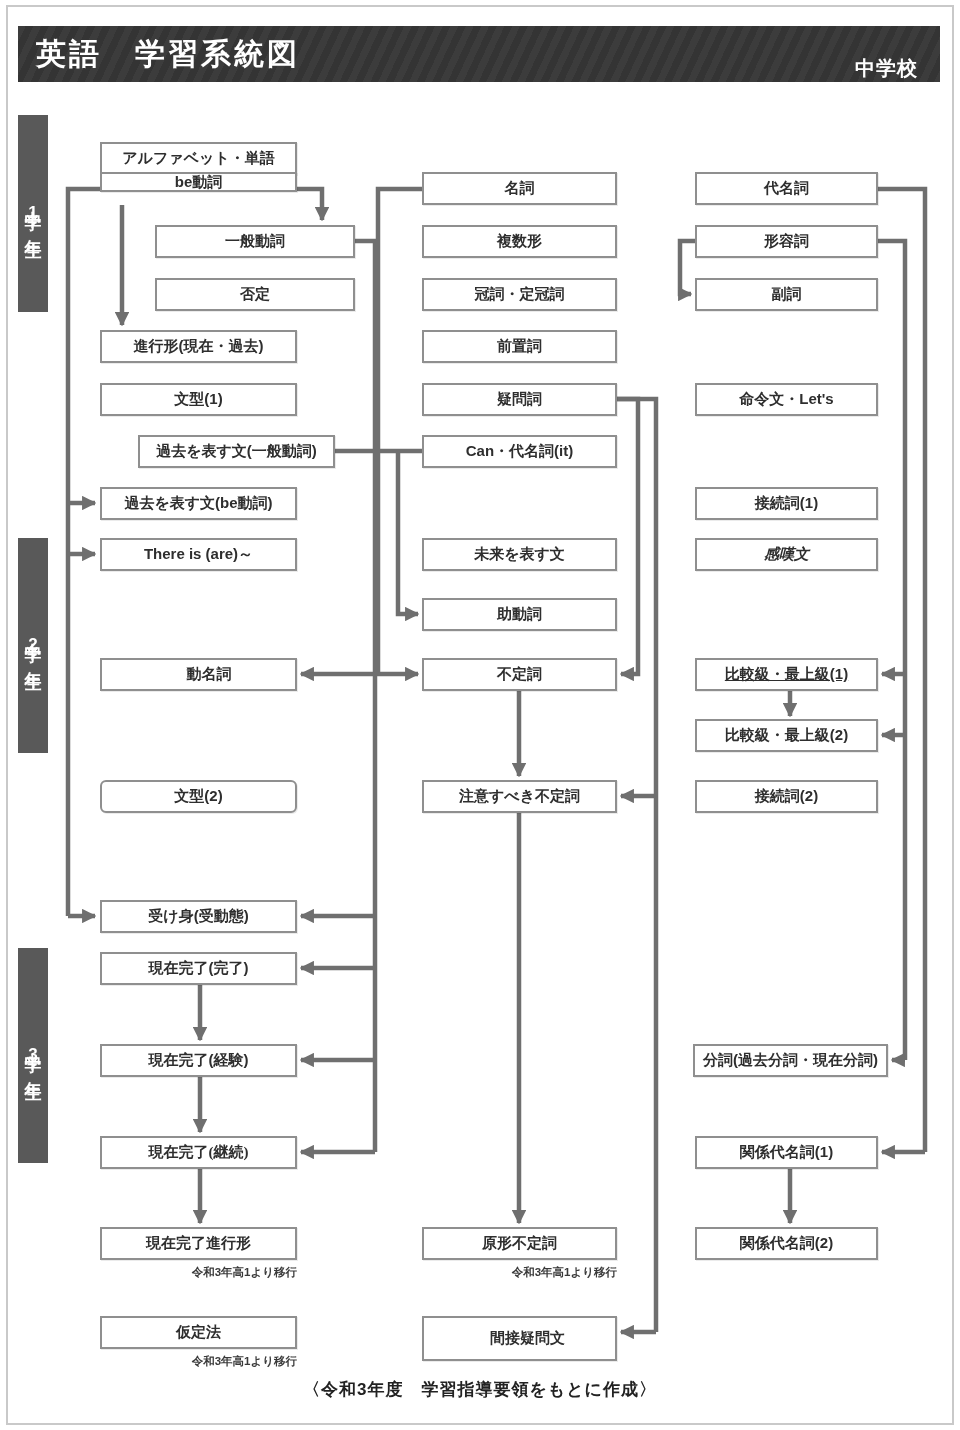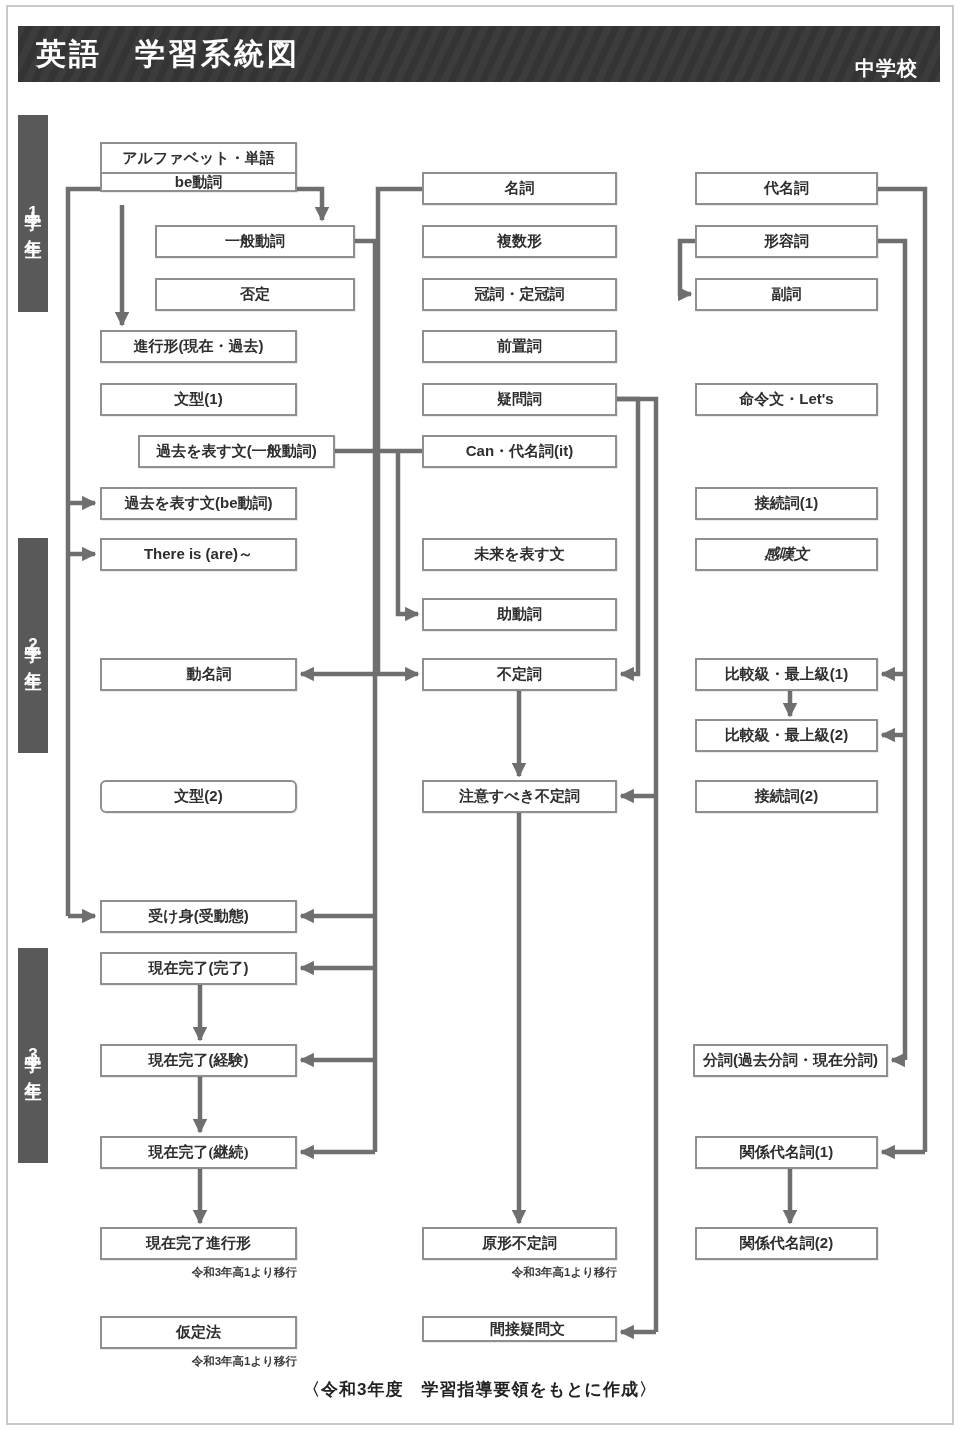--- a/index.html
+++ b/index.html
@@ -123,28 +123,28 @@
       <div class="box" style="left: 422px; top: 225px; width: 195px; height: 33px; border-color: rgb(143, 143, 143);">複数形</div>
       <div class="box" style="left: 422px; top: 278px; width: 195px; height: 33px; border-color: rgb(143, 143, 143);">冠詞・定冠詞</div>
       <div class="box" style="left: 422px; top: 330px; width: 195px; height: 33px; border-color: rgb(143, 143, 143);">前置詞</div>
       <div class="box" style="left: 422px; top: 383px; width: 195px; height: 33px; border-color: rgb(143, 143, 143);">疑問詞</div>
       <div class="box" style="left: 422px; top: 435px; width: 195px; height: 33px; border-color: rgb(143, 143, 143);">Can・代名詞(it)</div>
       <div class="box" style="left: 422px; top: 538px; width: 195px; height: 33px; border-color: rgb(143, 143, 143);">未来を表す文</div>
       <div class="box" style="left: 422px; top: 598px; width: 195px; height: 33px; border-color: rgb(143, 143, 143);">助動詞</div>
       <div class="box" style="left: 422px; top: 658px; width: 195px; height: 33px; border-color: rgb(143, 143, 143);">不定詞</div>
       <div class="box" style="left: 422px; top: 780px; width: 195px; height: 33px; border-color: rgb(143, 143, 143);">注意すべき不定詞</div>
       <div class="box" style="left: 422px; top: 1227px; width: 195px; height: 33px; border-color: rgb(143, 143, 143);">原形不定詞</div>
-      <div class="box" style="left: 422px; top: 1316px; width: 195px; height: 26px; border-color: rgb(143, 143, 143); padding-left: 16px;">間接疑問文</div>
+      <div class="box" style="left: 422px; top: 1316px; width: 195px; height: 45px; border-color: rgb(143, 143, 143); padding-left: 16px;">間接疑問文</div>
       <div class="box" style="left: 695px; top: 172px; width: 183px; height: 33px; border-color: rgb(143, 143, 143);">代名詞</div>
       <div class="box" style="left: 695px; top: 225px; width: 183px; height: 33px; border-color: rgb(143, 143, 143);">形容詞</div>
       <div class="box" style="left: 695px; top: 278px; width: 183px; height: 33px; border-color: rgb(143, 143, 143);">副詞</div>
       <div class="box" style="left: 695px; top: 383px; width: 183px; height: 33px; border-color: rgb(143, 143, 143);">命令文・Let's</div>
       <div class="box" style="left: 695px; top: 487px; width: 183px; height: 33px; border-color: rgb(143, 143, 143);">接続詞(1)</div>
       <div class="box" style="left: 695px; top: 538px; width: 183px; height: 33px; border-color: rgb(143, 143, 143); font-style: italic;">感嘆文</div>
-      <div class="box" style="left: 695px; top: 658px; width: 183px; height: 33px; border-color: rgb(143, 143, 143);">比較級・最上級(1)</div>
+      <div class="box" style="left: 695px; top: 658px; width: 183px; height: 33px; border-color: rgb(143, 143, 143); text-decoration: underline;">比較級・最上級(1)</div>
       <div class="box" style="left: 695px; top: 719px; width: 183px; height: 33px; border-color: rgb(143, 143, 143);">比較級・最上級(2)</div>
       <div class="box" style="left: 695px; top: 780px; width: 183px; height: 33px; border-color: rgb(143, 143, 143);">接続詞(2)</div>
       <div class="box" style="left: 693px; top: 1044px; width: 195px; height: 33px; border-color: rgb(143, 143, 143);">分詞(過去分詞・現在分詞)</div>
       <div class="box" style="left: 695px; top: 1136px; width: 183px; height: 33px; border-color: rgb(143, 143, 143);">関係代名詞(1)</div>
       <div class="box" style="left: 695px; top: 1227px; width: 183px; height: 33px; border-color: rgb(143, 143, 143);">関係代名詞(2)</div>
     </div>
   <div>
       <div class="note" style="left: 147px; top: 1265px; width: 150px;">令和3年高1より移行</div>
       <div class="note" style="left: 467px; top: 1265px; width: 150px;">令和3年高1より移行</div>
       <div class="note" style="left: 147px; top: 1354px; width: 150px;">令和3年高1より移行</div>

